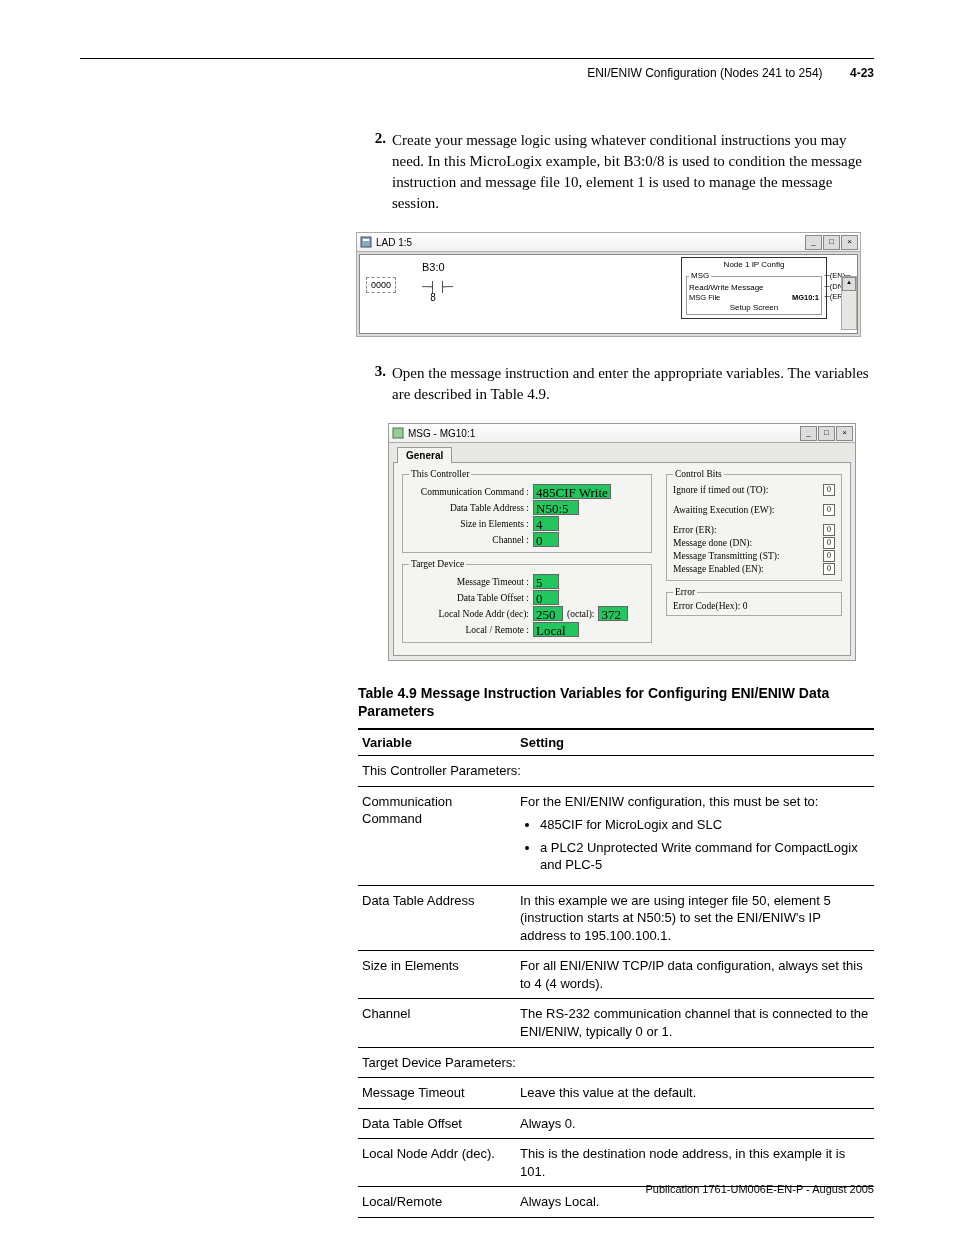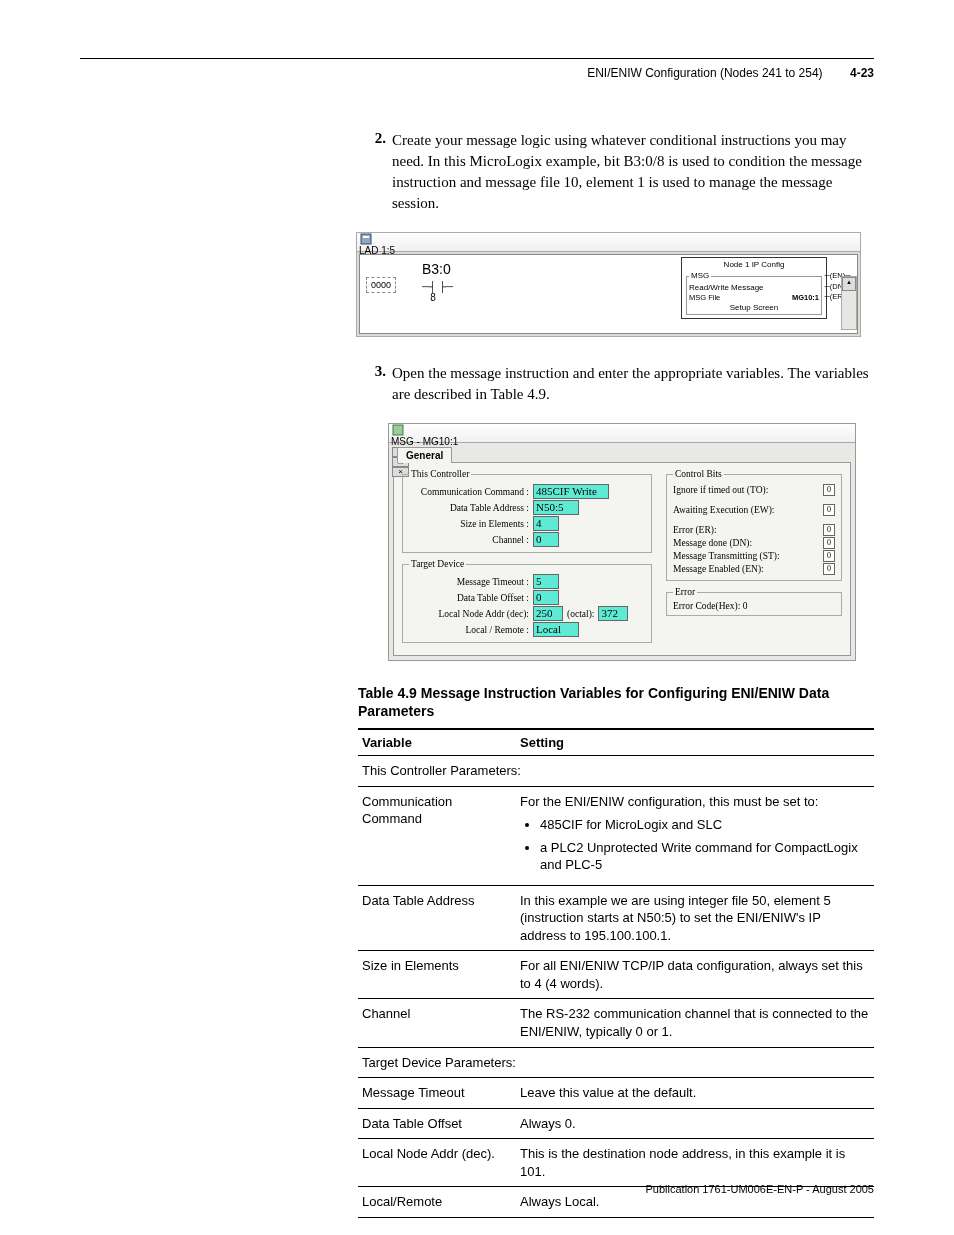--- a/index.html
+++ b/index.html
@@ -59,34 +59,33 @@
   
   .fig1 {
     margin: 18px 0 26px -2px;
     width: 503px;
     border: 1px solid #aaa;
     font-family: 'MS Sans Serif', Arial, sans-serif;
     background: #dcdcd6;
   }
   .winbar {
     display:flex;
-    align-items:flex-start;
+    align-items:center;
     height:18px;
     background:linear-gradient(#fff,#f0f0f0);
     border-bottom:1px solid #aaa;
     font-size:10px;
     padding:0 2px;
-    flex-direction:column;
   }
   .winbar .wicon{width:14px;height:14px;margin-right:3px;display:inline-flex;align-items:center;justify-content:center;}
   .winbar .spacer{flex:1}
   .winctl{width:15px;height:13px;background:#ddd;border:1px solid #888;margin-left:1px;font-size:8px;display:inline-flex;align-items:center;justify-content:center;line-height:1;}
   .ladder-area{background:#fff;border:1px solid #888;margin:2px;height:78px;position:relative;font-size:9px;}
   .ladder-area .lhs{position:absolute;left:6px;top:22px;border:1px dashed #888;padding:2px 4px;}
-  .ladder-area .b30{position:absolute;left:62px;top:6px;font-size:14px;}
+  .ladder-area .b30{position:absolute;left:62px;top:6px;font-size:11px;}
   .ladder-area .rung1{position:absolute;left:62px;top:26px;font-size:10px;}
   .ladder-area .msgbox{position:absolute;right:30px;top:2px;border:1px solid #333;width:136px;font-size:8px;padding:2px 4px;line-height:1.3;background:#fff}
   .ladder-area .msgbox .ttl{text-align:center;font-size:8px;}
   .ladder-area .msgbox fieldset{border:1px solid #999;margin:1px 0;padding:1px 2px;font-size:8px;}
   .ladder-area .msgbox .row{display:flex;justify-content:space-between;font-size:7.5px;}
   .ladder-area .outs{position:absolute;right:6px;top:16px;font-size:7.5px;line-height:1.4;}
   .vscroll{position:absolute;right:3px;top:22px;bottom:4px;width:14px;background:#e6e6e2;border:1px solid #aaa;}
   .vscroll .up,.vscroll .dn{height:12px;background:#ddd;border:1px solid #888;margin:0;font-size:7px;text-align:center;}
   
   .fig2 {
@@ -97,21 +96,21 @@
     background:#e8e8e4;
     font-size:10px;
   }
   .fig2 .body{padding:4px;}
   .tab{display:inline-block;border:1px solid #999;border-bottom:none;padding:2px 8px;background:#f4f4f0;font-size:10px;margin-left:4px;font-weight:bold;}
   .tabpane{border:1px solid #999;background:#f4f4f0;padding:6px;display:flex;gap:10px;margin-top:-1px;font-family:Liberation Serif, serif;}
   fieldset.grp{border:1px solid #aaa;padding:4px 6px;font-size:9.5px;margin-bottom:6px;}
   fieldset.grp legend{font-size:9.5px;}
   .frow{display:flex;align-items:center;margin:1px 0;font-size:9.5px;}
   .frow label{flex:0 0 120px;text-align:right;padding-right:4px;}
-  .frow .inp{border:1px solid #666;background:#5eead4;height:13px;font-size:11px;padding:0 2px;min-width:40px;display:inline-block;}
+  .frow .inp{border:1px solid #666;background:#22c55e;height:13px;font-size:13px;padding:0 2px;min-width:40px;display:inline-block;}
   .rcol{flex:0 0 180px;}
   .crow{display:flex;justify-content:space-between;align-items:center;font-size:9.5px;margin:1px 0;}
   .cbox{width:10px;height:10px;border:1px solid #666;background:#fff;display:inline-block;font-size:8px;text-align:center;line-height:10px;}
   
   .tcaption{
     font-family: Arial, Helvetica, sans-serif;
     font-weight:bold;
     font-size:14px;
     line-height:1.25;
     margin: 4px 0 8px 0;

